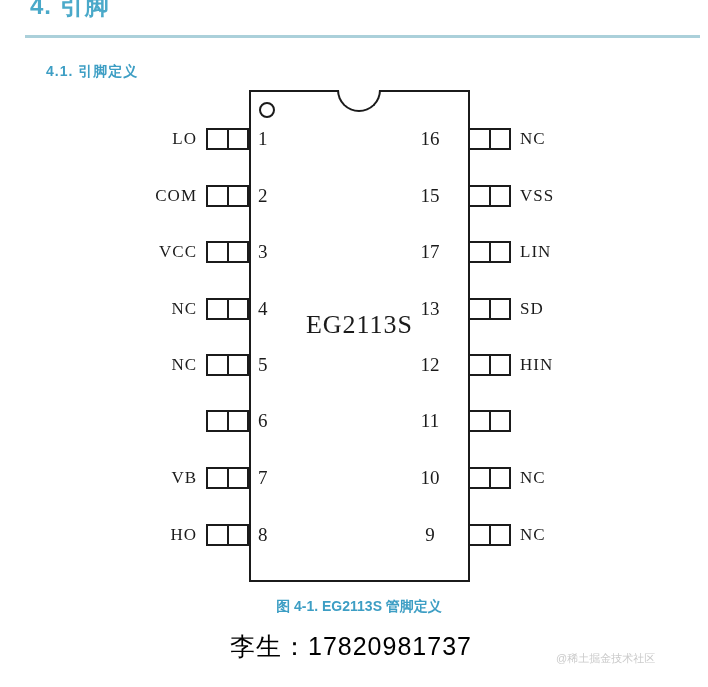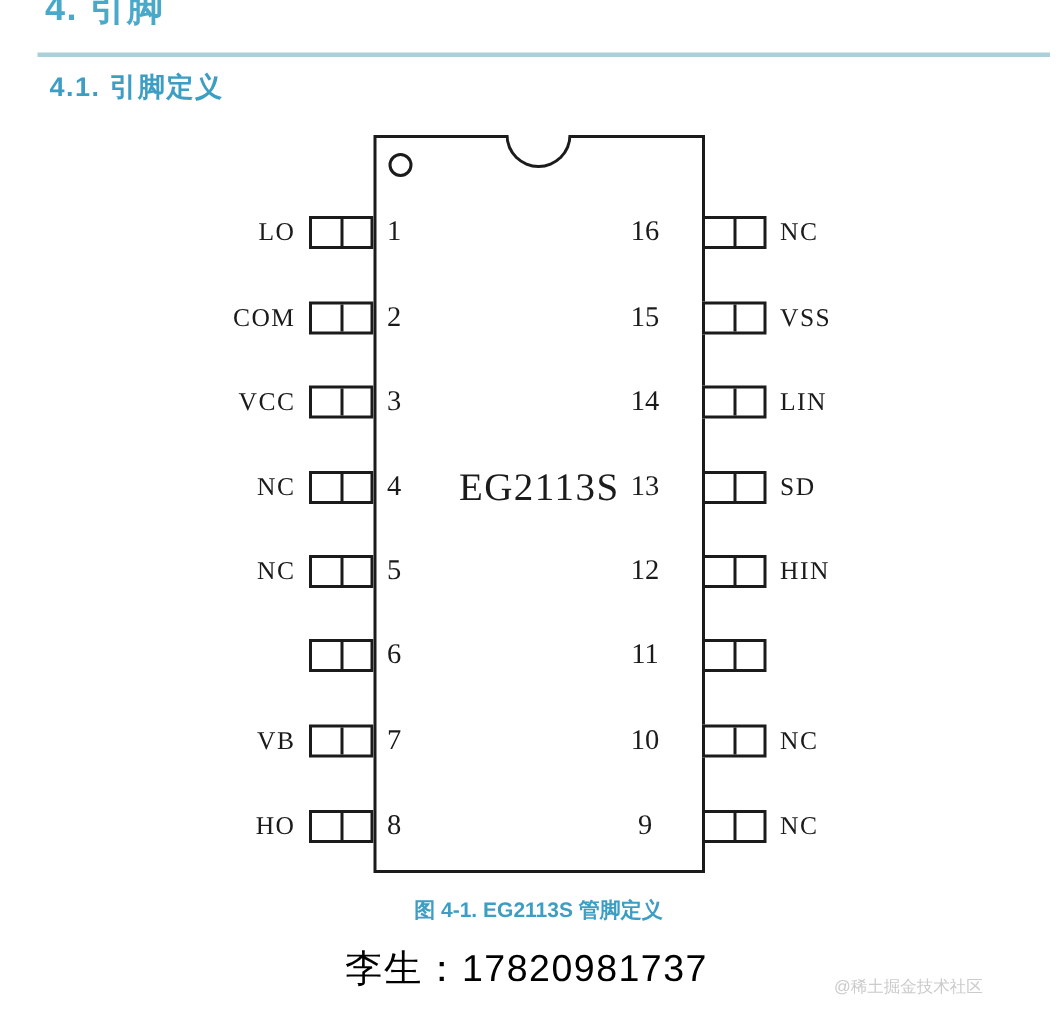--- a/index.html
+++ b/index.html
@@ -23,22 +23,22 @@
     position:absolute;left:30px;top:-7px;
     font-size:24px;font-weight:bold;color:var(--heading);
     line-height:26px;letter-spacing:1px;margin:0;
   }
   .section-divider{
     position:absolute;left:25px;top:35px;width:680px;height:3px;
     background:var(--divider);
   }
   .subsection-title{
     position:absolute;left:30px;top:44px;
-    font-size:18px;font-weight:bold;color:var(--subheading);
-    line-height:22px;letter-spacing:1px;margin:3px;
+    font-size:14px;font-weight:bold;color:var(--subheading);
+    line-height:22px;letter-spacing:1px;margin:16px;
   }
   
   .chip-body{
     position:absolute;left:249px;top:90px;width:221px;height:492px;
     border:2px solid var(--line);box-sizing:border-box;background:#fff;
   }
   .chip-notch{
     position:absolute;left:337px;top:90px;width:44px;height:22px;
     background:#fff;border:2px solid var(--line);border-top:none;
     border-radius:0 0 22px 22px;box-sizing:border-box;z-index:2;
@@ -48,21 +48,21 @@
     border:2px solid var(--line);border-radius:50%;background:#fff;z-index:3;
   }
   .chip-part-number{
     position:absolute;left:249px;top:308px;width:221px;
     text-align:center;font-family:"Liberation Serif",serif;
     font-size:26px;color:var(--line);letter-spacing:1px;line-height:34px;
     z-index:3;
   }
   
   .pin-row{position:absolute;left:0;width:708px;height:22px;}
-  .pin-row span{position:absolute;top:0;line-height:22px;display:block;margin-top:16px;}
+  .pin-row span{position:absolute;top:0;line-height:22px;display:block;}
   .pin-label{
     font-family:"Liberation Serif",serif;font-size:17px;color:var(--line);
     letter-spacing:1px;
   }
   .pin-number{
     font-family:"Liberation Serif",serif;font-size:19px;color:var(--line);
   }
   .pin-box{
     width:43px;height:22px;border:2px solid var(--line);
     box-sizing:border-box;background:#fff;z-index:2;
@@ -151,21 +151,21 @@
           <span class="pin-number">16</span>
         </div>
         <div class="pin-row right" style="top: 185px;">
           <span class="pin-label">VSS</span>
           <span class="pin-box"></span>
           <span class="pin-number">15</span>
         </div>
         <div class="pin-row right" style="top: 241px;">
           <span class="pin-label">LIN</span>
           <span class="pin-box"></span>
-          <span class="pin-number">14</span>
+          <span class="pin-number">17</span>
         </div>
         <div class="pin-row right" style="top: 298px;">
           <span class="pin-label">SD</span>
           <span class="pin-box"></span>
           <span class="pin-number">13</span>
         </div>
         <div class="pin-row right" style="top: 354px;">
           <span class="pin-label">HIN</span>
           <span class="pin-box"></span>
           <span class="pin-number">12</span>

